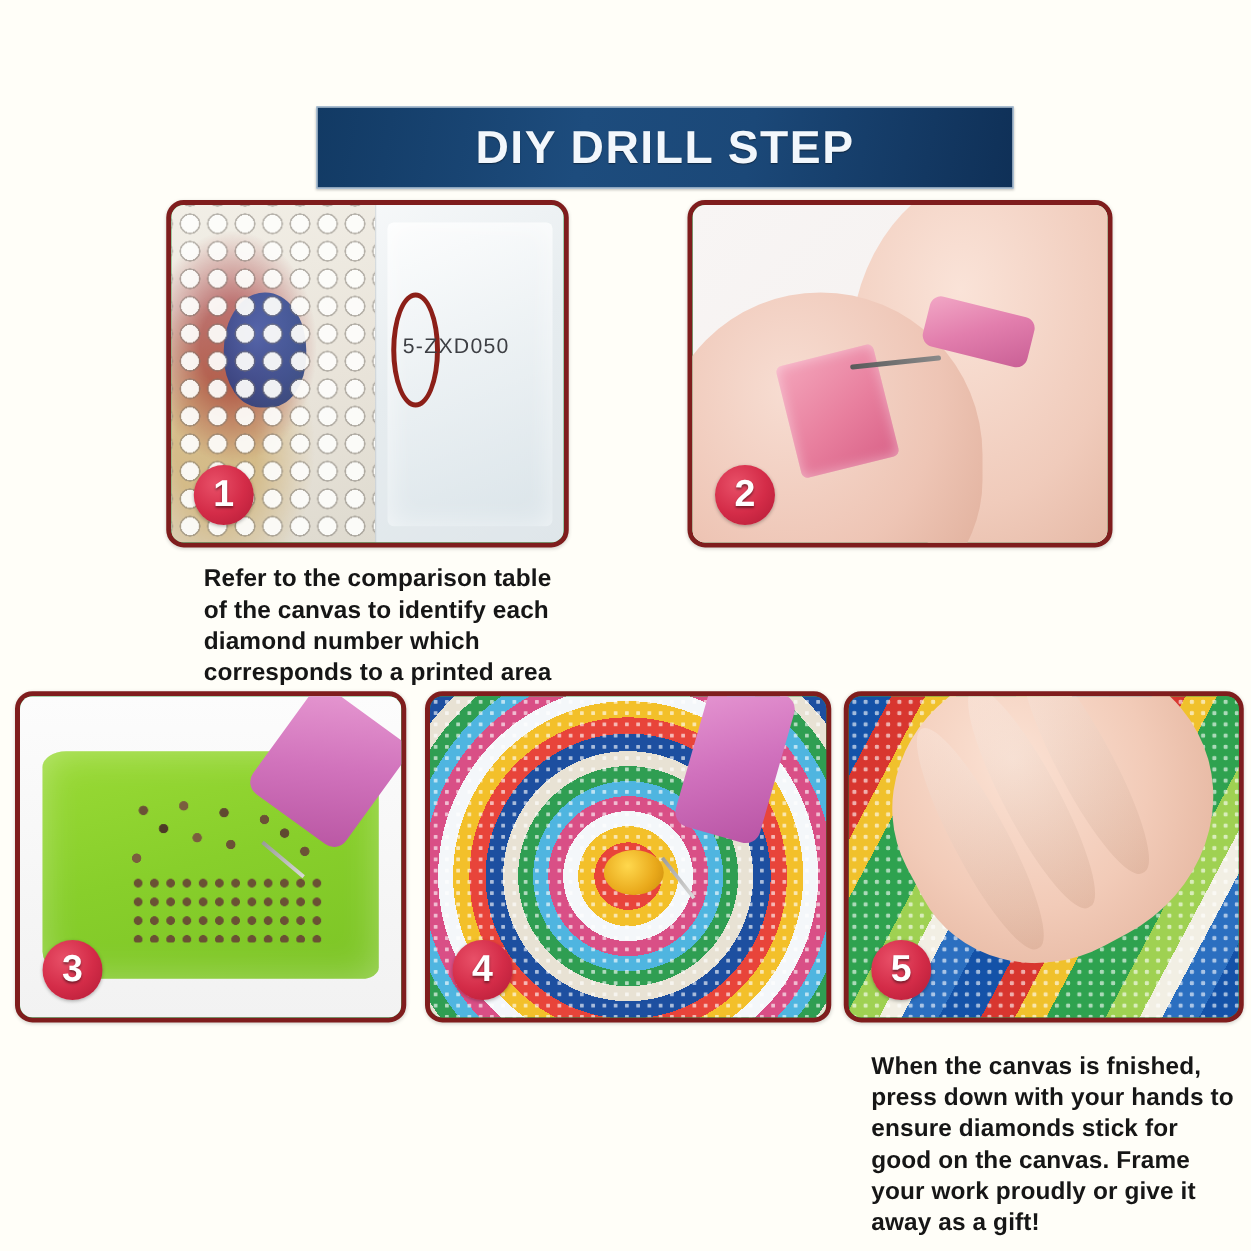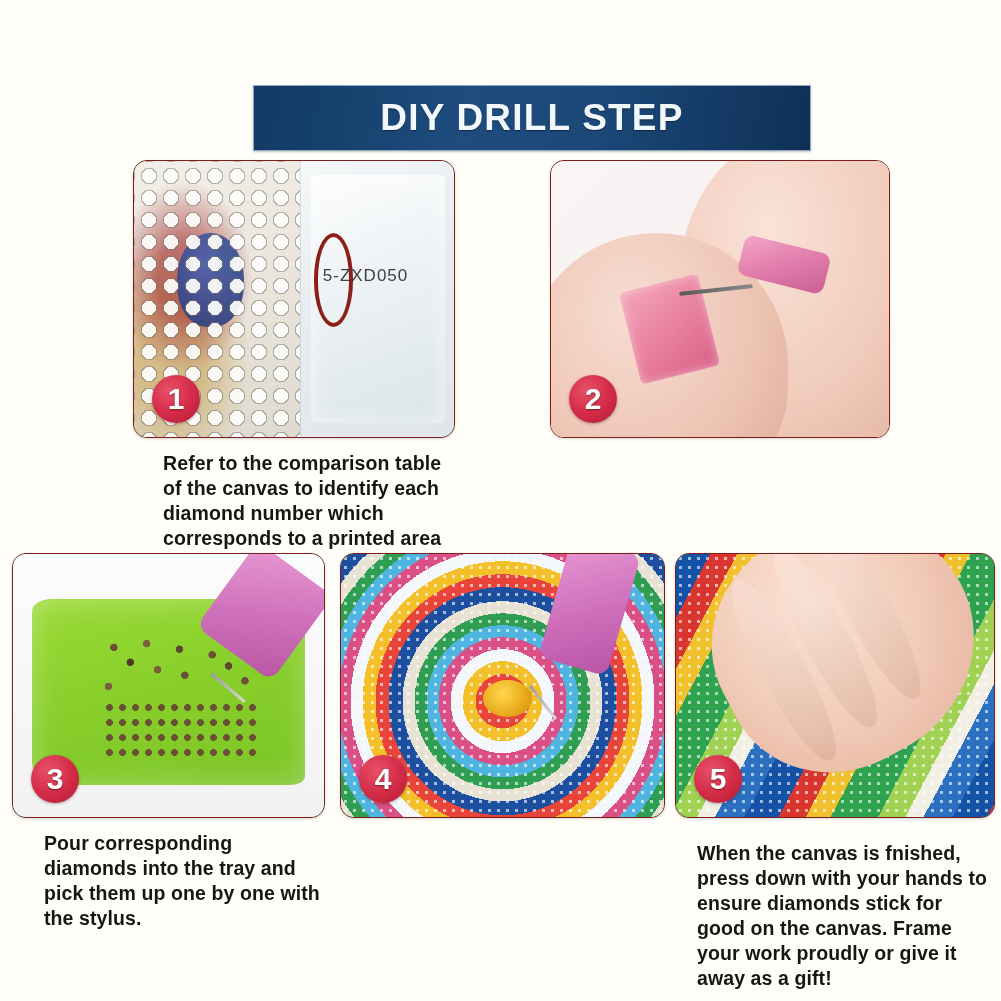--- a/index.html
+++ b/index.html
@@ -63,21 +63,21 @@
   .step-1 { left: 133px; top: 10px;  width: 322px; }
   .step-2 { left: 550px; top: 10px;  width: 340px; }
   
   .step-3 { left: 12px;  top: 8px;   width: 313px; }
   .step-4 { left: 340px; top: 8px;   width: 325px; }
   .step-5 { left: 675px; top: 8px;   width: 320px; }
 
   .photo {
     position: relative;
     border-radius: 14px;
-    border: 1px solid #7f1d1d;
+    border: 4px solid #7f1d1d;
     box-shadow: 0 1px 3px rgba(0,0,0,.16);
     overflow: hidden;
     background: #22c55e;
   }
   .step-1 .photo, .step-2 .photo { height: 278px; }
   .step-3 .photo, .step-4 .photo, .step-5 .photo { height: 265px; }
 
   
   .badge {
     position: absolute;
@@ -352,21 +352,20 @@
       <div class="photo">
         <div class="p3-bg"></div>
         <div class="p3-tray">
           <div class="p3-beads"></div>
           <div class="p3-rows"></div>
         </div>
         <div class="p3-needle"></div>
         <div class="p3-stylus"></div>
         <div class="badge">3</div>
       </div>
-      <div class="caption">Pour corresponding diamonds into the tray and pick them up one by one with the stylus.</div>
     </div>
 
     <div class="step step-4">
       <div class="photo">
         <div class="p4-bg"></div>
         <div class="p4-speck"></div>
         <div class="p4-center"></div>
         <div class="p4-needle"></div>
         <div class="p4-stylus"></div>
         <div class="badge">4</div>

